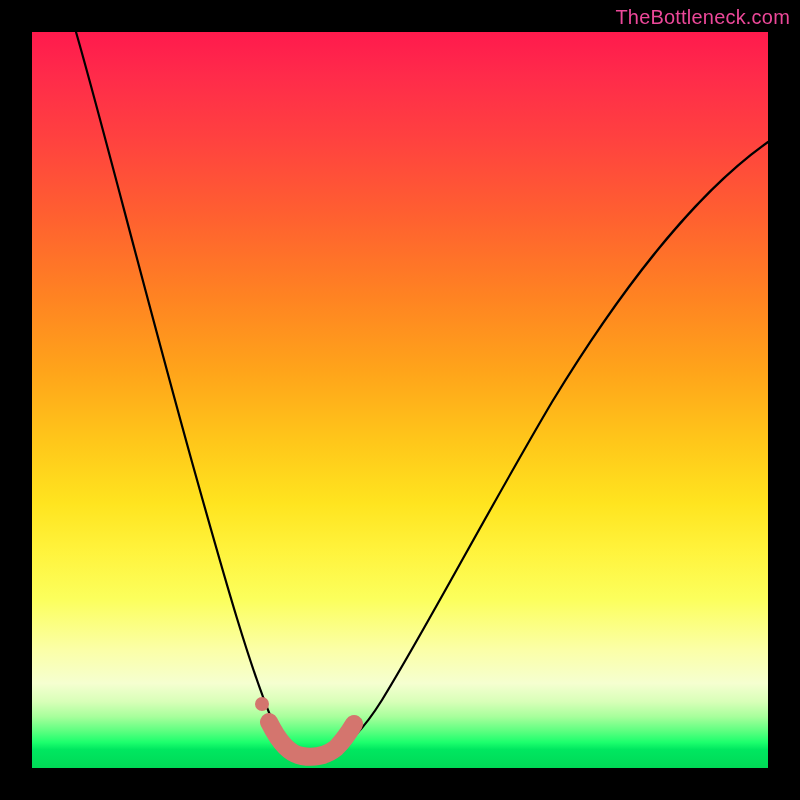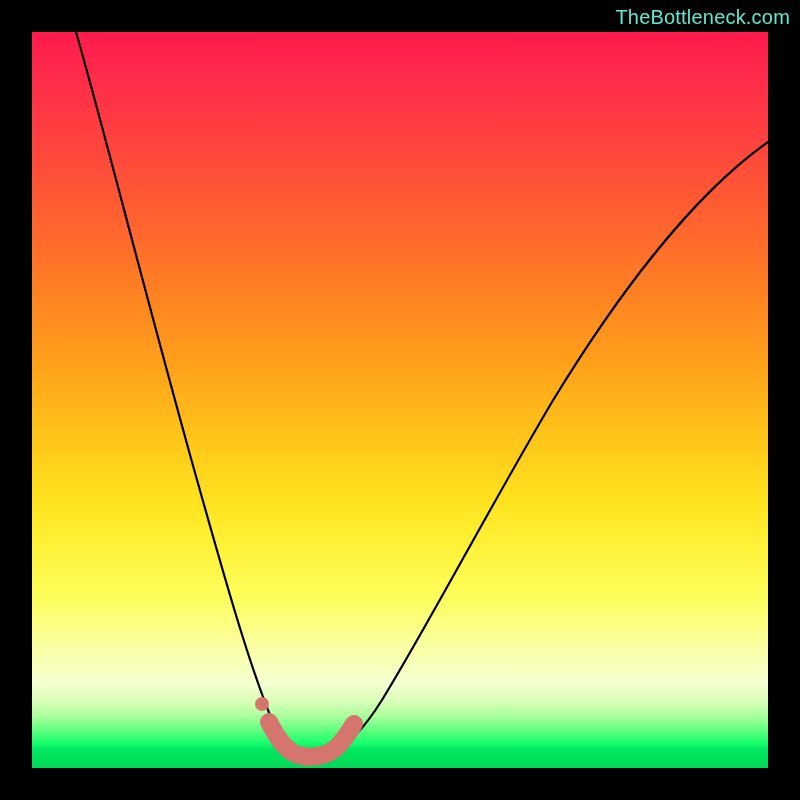--- a/index.html
+++ b/index.html
@@ -42,21 +42,21 @@
       #a8ff9c 93%,
       #5cff80 95%,
       #1dff6d 96.5%,
       #00e760 97.5%,
       #00d956 100%);
   }
   .watermark {
     position: absolute;
     top: 6px;
     right: 10px;
-    color: #5eead4;
+    color: #ec4899;
     font-size: 20px;
     font-weight: 500;
     letter-spacing: 0.2px;
     user-select: none;
   }
   svg.curve {
     position: absolute;
     top: 0; left: 0;
     width: 736px;
     height: 736px;

